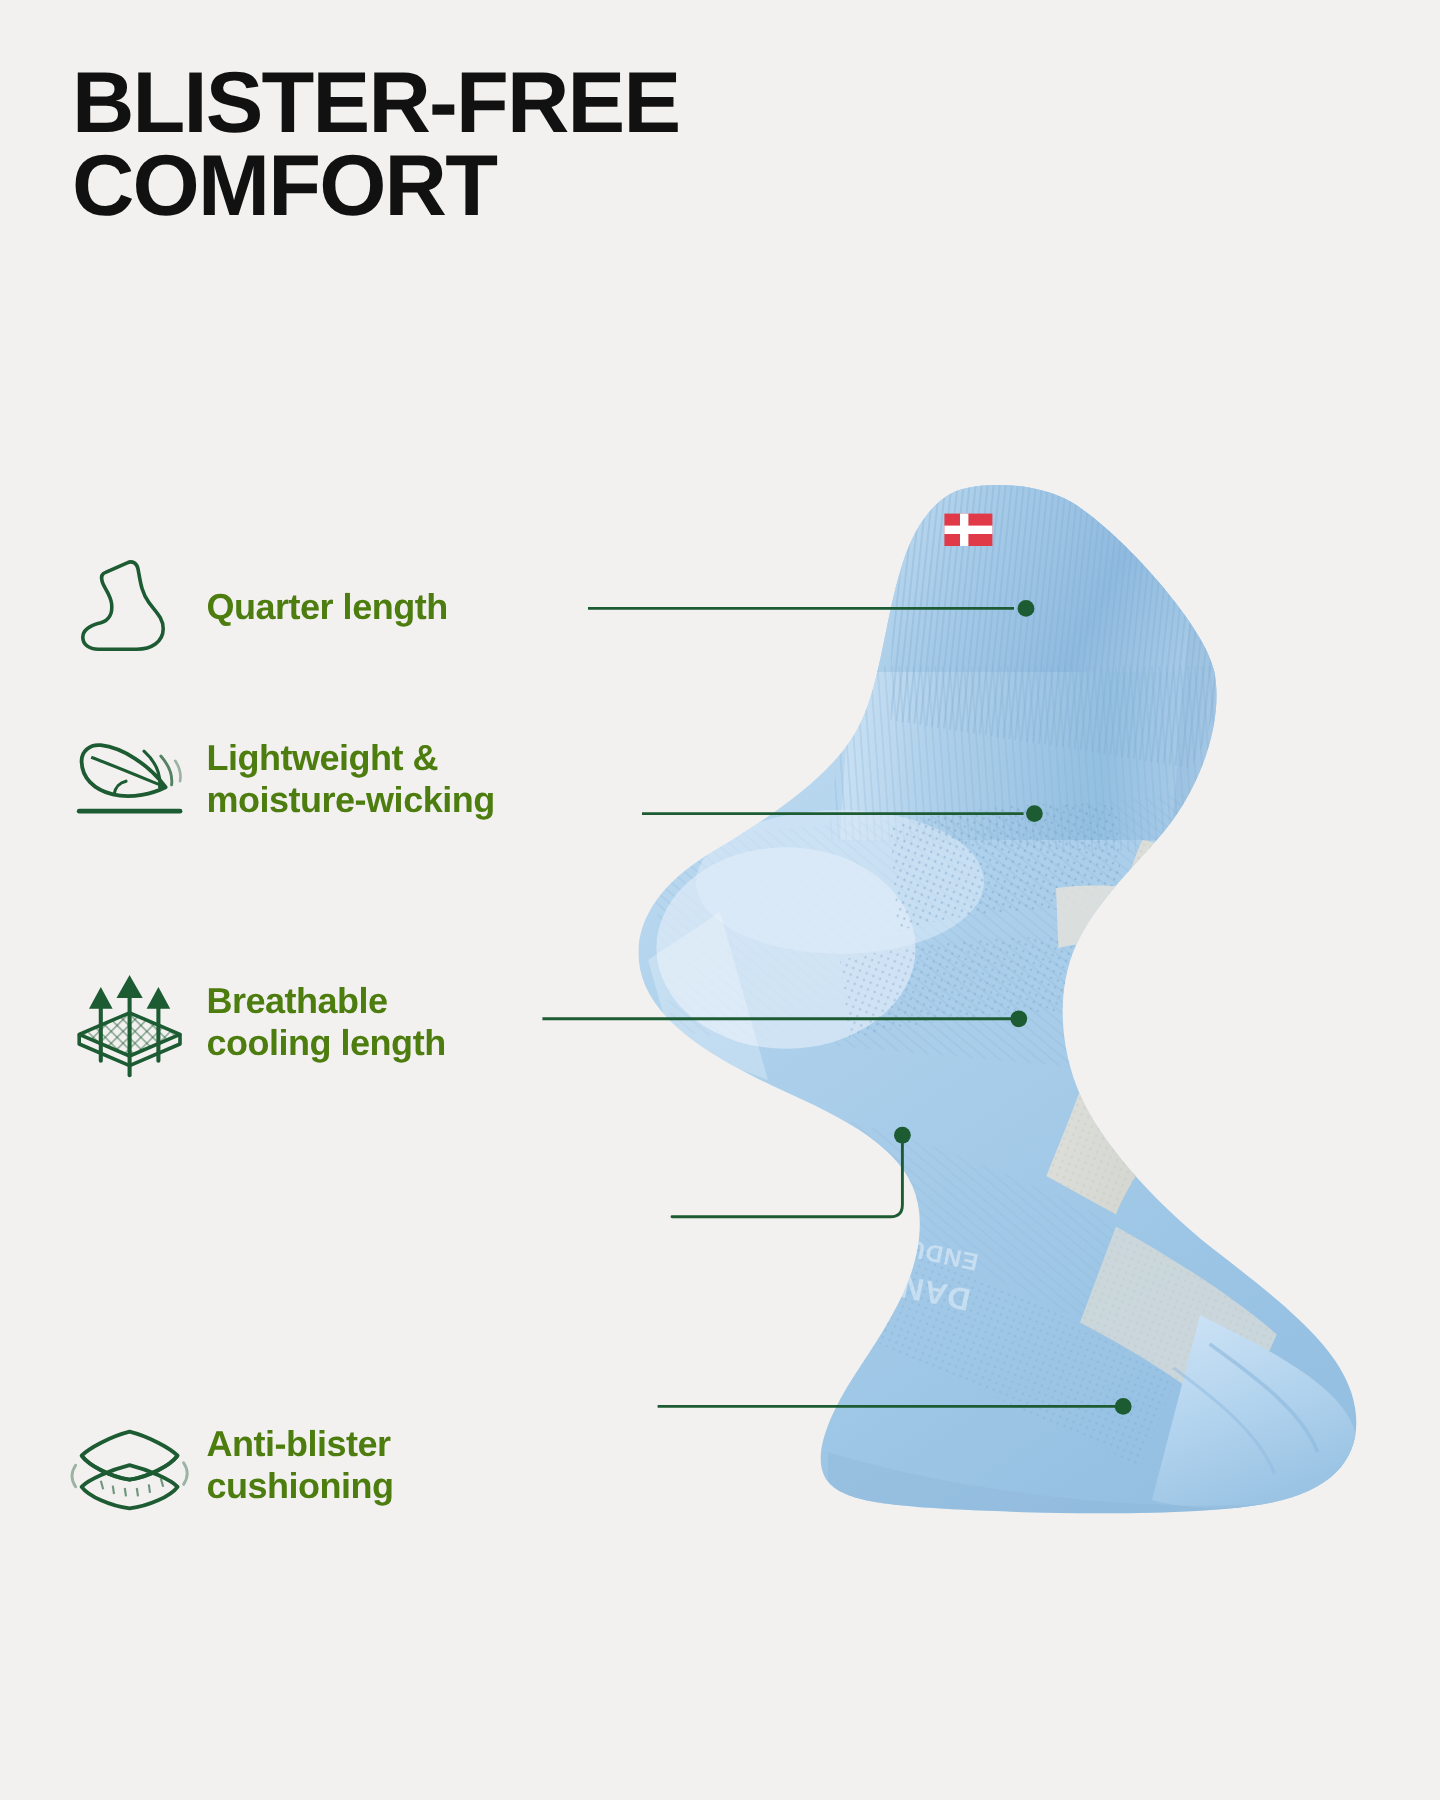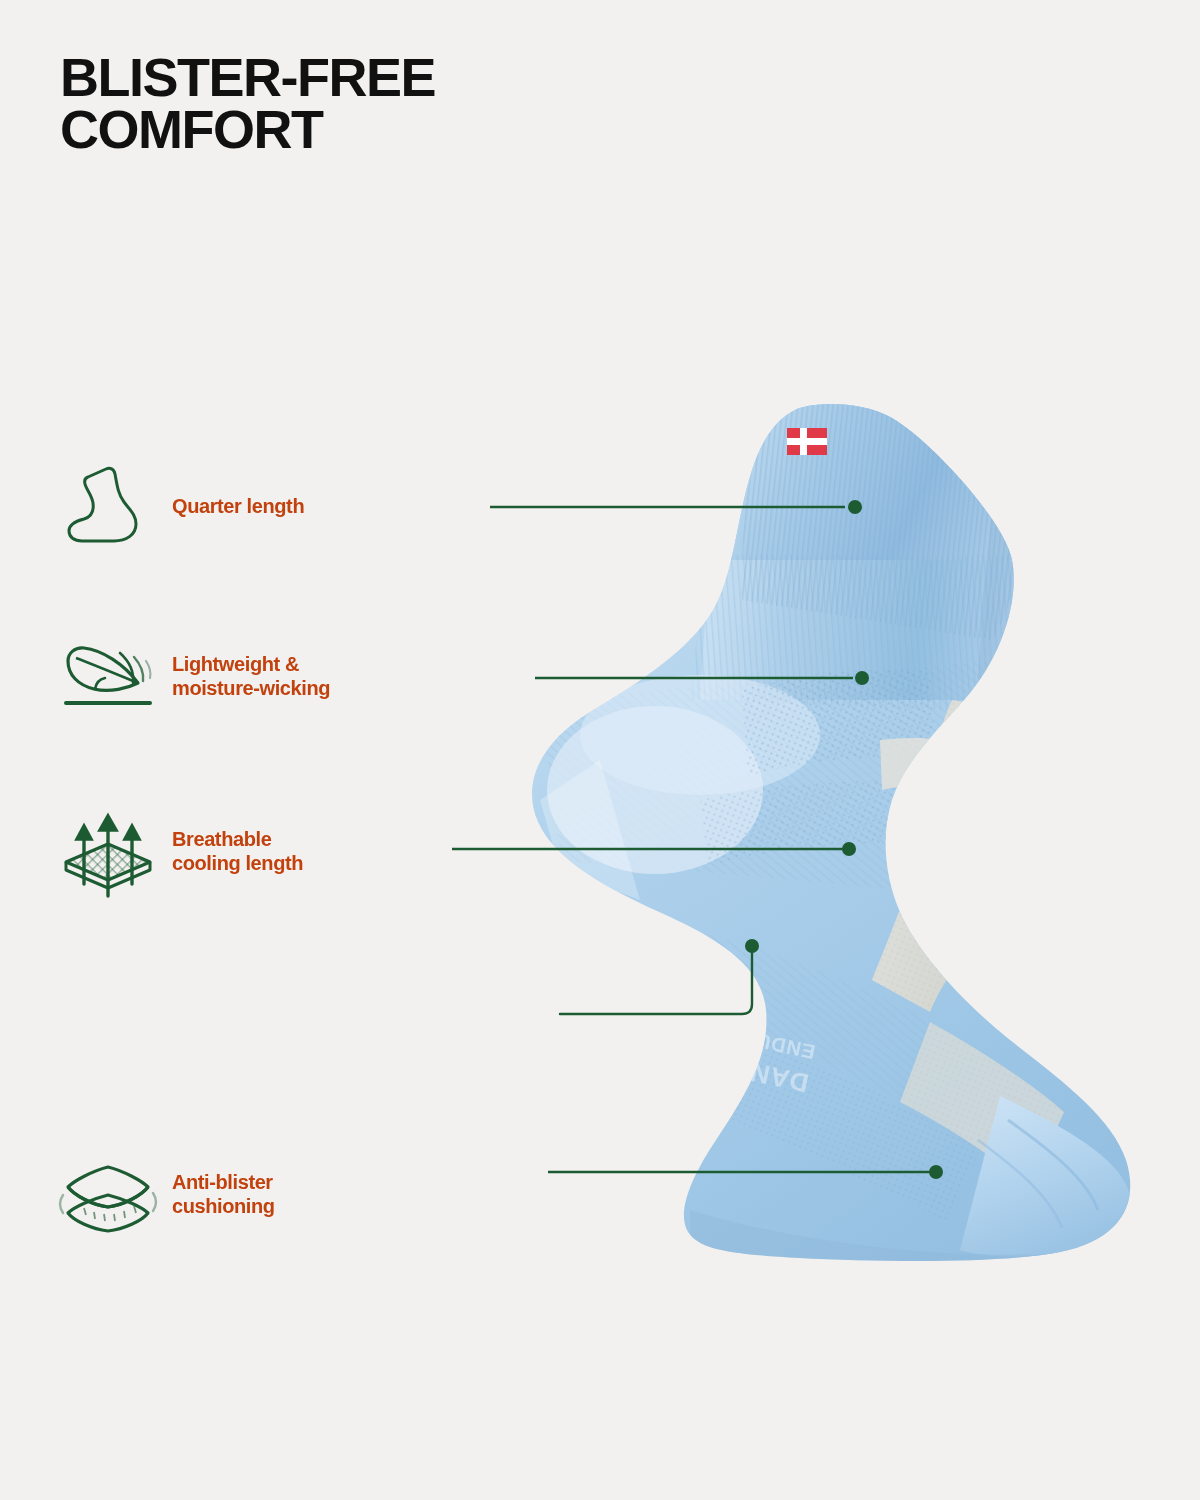--- a/index.html
+++ b/index.html
@@ -10,21 +10,21 @@
     font-family:"Liberation Sans", sans-serif;
     overflow:hidden;
     position:relative;
   }
   #stage{position:absolute;inset:0;width:1200px;height:1500px;}
 
   
   #title{
     position:absolute;left:60px;top:52px;
     width:640px;
-    font-size:54px;
+    font-size:72px;
     line-height:0.96;
     font-weight:700;
     letter-spacing:-1.5px;
     color:#111111;
     white-space:pre-line;
   }
 
   
   .feature{
     position:absolute;
@@ -33,23 +33,23 @@
     height:104px;
     display:flex;
     align-items:center;
   }
   .f-icon{
     width:112px;height:104px;
     flex:0 0 112px;
     display:flex;align-items:center;justify-content:center;
   }
   .f-label{
-    font-size:20px;
+    font-size:30px;
     font-weight:700;
-    color:#c2410c;
+    color:#4d7c0f;
     letter-spacing:-0.4px;
     line-height:1.18;
     white-space:pre-line;
     margin-left:8px;
   }
 
   
   #leaders,#sock{
     position:absolute;left:0;top:0;
     width:1200px;height:1500px;
@@ -217,21 +217,21 @@
       <svg width="96" height="92" viewBox="0 0 96 92">
         <path d="M28,16 L46,8 C50,6 54,8 55,13 C57,24 58,33 64,41
                  C70,49 76,54 76,63 C76,74 66,80 54,80
                  L22,80 C14,80 9,76 9,70 C9,63 16,60 24,58
                  C31,56 34,50 33,42 C32,34 26,28 25,23 C24,19 25,17 28,16 Z" fill="none" stroke="#1d5b33" stroke-width="3" stroke-linejoin="round" stroke-linecap="round"></path>
       </svg>
     </span>
     <span class="f-label">Quarter length</span>
   </div>
 
-  <div class="feature" style="top:625px">
+  <div class="feature" style="top:598px">
     <span class="f-icon">
       <svg width="100" height="92" viewBox="0 0 100 92">
         <path d="M10,30 C10,22 17,16 26,17 C44,19 66,33 80,52
                  C70,57 52,62 36,58 C20,54 10,44 10,30 Z" fill="none" stroke="#1d5b33" stroke-width="3.2" stroke-linejoin="round"></path>
         <path d="M18,27 C34,33 58,43 80,52" fill="none" stroke="#1d5b33" stroke-width="2.6"></path>
         <path d="M37,58 C38,52 42,48 47,47" fill="none" stroke="#1d5b33" stroke-width="2.6" stroke-linecap="round"></path>
         <path d="M62,22 C72,31 76,42 75,52" fill="none" stroke="#1d5b33" stroke-width="2.6" stroke-linecap="round"></path>
         <path d="M76,26 C83,34 86,42 85,50" fill="none" stroke="#1d5b33" stroke-width="2.4" stroke-linecap="round" opacity="0.75"></path>
         <path d="M88,30 C92,36 93,42 92,47" fill="none" stroke="#9ab3a3" stroke-width="2.2" stroke-linecap="round"></path>
         <line x1="8" y1="72" x2="92" y2="72" stroke="#1d5b33" stroke-width="4" stroke-linecap="round"></line>
@@ -261,21 +261,21 @@
           <line x1="74" y1="80" x2="74" y2="30" stroke-linecap="round"></line>
           <path d="M74,22 L81,35 L67,35 Z"></path>
         </g>
       </svg>
     </span>
     <span class="f-label">Breathable
 cooling length</span>
   </div>
 
 
-  <div class="feature" style="top:1143px">
+  <div class="feature" style="top:1169px">
     <span class="f-icon">
       <svg width="100" height="92" viewBox="0 0 100 92">
         <path d="M50,18 C66,22 84,32 90,38 C84,46 66,56 50,58
                  C34,56 16,46 10,38 C16,32 34,22 50,18 Z" fill="none" stroke="#1d5b33" stroke-width="3.2" stroke-linejoin="round"></path>
         <path d="M10,38 C16,46 34,56 50,58 C66,56 84,46 90,38" fill="none" stroke="#1d5b33" stroke-width="3.2"></path>
         <path d="M50,46 C66,50 84,58 90,64 C84,72 66,80 50,82
                  C34,80 16,72 10,64 C16,58 34,50 50,46 Z" fill="none" stroke="#1d5b33" stroke-width="3.2" stroke-linejoin="round"></path>
         <g stroke="#1d5b33" stroke-width="1.8" opacity="0.6">
           <line x1="26" y1="59" x2="28" y2="66"></line>
           <line x1="36" y1="63" x2="37" y2="70"></line>

